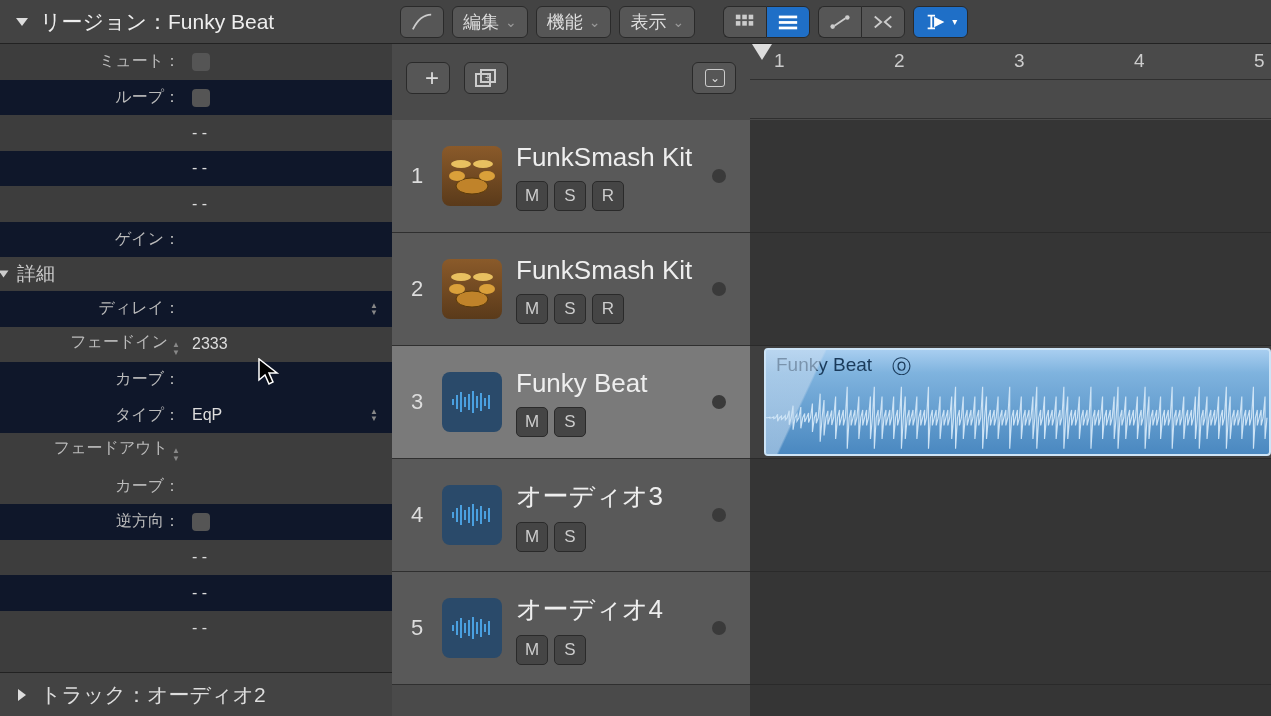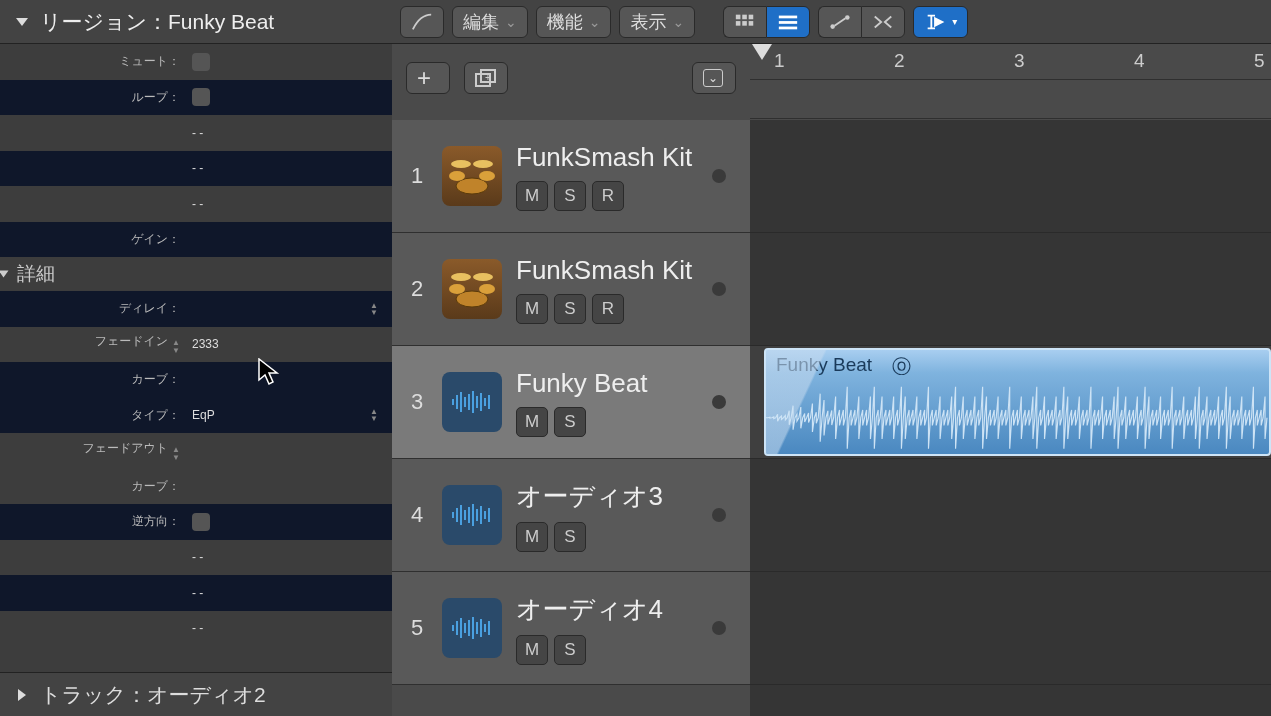--- a/index.html
+++ b/index.html
@@ -3,41 +3,41 @@
 <meta charset="utf-8">
 <style>
 * { box-sizing: border-box; margin: 0; padding: 0; font-family: "Hiragino Sans", "Helvetica Neue", Arial, sans-serif; }
 body { background: #333; width: 1271px; height: 716px; display: flex; overflow: hidden; }
 
 
 .inspector { width: 392px; height: 100%; background: #3d3d3d; display: flex; flex-direction: column; color: #ccc; }
 .insp-header { height: 44px; display: flex; align-items: center; padding-left: 18px; font-size: 21px; color: #eee; background: #434343; border-bottom: 1px solid #222;}
 .insp-header .tri { display:inline-block; width:0; height:0; border-left:8px solid #ddd; border-top:6px solid transparent; border-bottom:6px solid transparent; transform: rotate(90deg); margin-right:14px;}
 .insp-rows { flex: 1; overflow-y: auto; }
-.insp-row { height: 35.5px; display: flex; align-items: center; font-size: 12px; color: #bbb; }
+.insp-row { height: 35.5px; display: flex; align-items: center; font-size: 16px; color: #bbb; }
 .insp-row.alt { background: #0f172a; }
 .insp-label { width: 186px; text-align: right; padding-right: 6px; color:#bbb;}
 .insp-value { padding-left: 6px; color:#ddd; position:relative; flex:1;}
 .checkbox { width:18px; height:18px; border-radius:4px; background:#555; display:inline-block; vertical-align:middle;}
 .stepper { display:inline-flex; flex-direction:column; margin-left:4px; font-size:10px; color:#888; line-height:8px;}
 .stepper::before{content:"▲";font-size:8px;}
 .stepper::after{content:"▼";font-size:8px;}
 .dropdown-ind { position:absolute; right:14px; top:50%; transform:translateY(-50%); display:flex; flex-direction:column; color:#888; font-size:8px; line-height:7px;}
 .dropdown-ind::before{content:"▲";}
 .dropdown-ind::after{content:"▼";}
 .insp-section { display:flex; align-items:center; height:34px; font-size:19px; color:#ccc;}
 .insp-section .tri-s{ display:inline-block;width:0;height:0;border-left:7px solid #ccc;border-top:5px solid transparent;border-bottom:5px solid transparent;transform:rotate(90deg);margin-right:10px;}
 .insp-footer { height:44px; display:flex; align-items:center; padding-left:18px; font-size:21px; color:#ddd; background:#434343; border-top:1px solid #222;}
 .insp-footer .tri-r{display:inline-block;width:0;height:0;border-left:8px solid #ddd;border-top:6px solid transparent;border-bottom:6px solid transparent;margin-right:14px;}
 .cursor { position:absolute; left:258px; top:358px; font-size:26px; color:#000; pointer-events:none; z-index:50;}
 
 
 .main { flex:1; display:flex; flex-direction:column; background:#4a4a4a; }
 .toolbar { height:44px; background:#434343; border-bottom:1px solid #222; display:flex; align-items:center; padding:0 8px; gap:8px;}
-.tb-btn { height:32px; border-radius:6px; background:#565656; display:flex; align-items:center; justify-content:space-between; padding:0 10px; color:#ddd; font-size:18px; border:1px solid #2a2a2a; gap:6px; cursor:pointer;}
+.tb-btn { height:32px; border-radius:6px; background:#565656; display:flex; align-items:center; justify-content:flex-end; padding:0 10px; color:#ddd; font-size:18px; border:1px solid #2a2a2a; gap:6px; cursor:pointer;}
 .tb-btn.blue { background:#1f6fc7; color:#fff; }
 .tb-btn .chev::after{content:"⌄"; color:#999; font-size:14px;}
 .tb-group { display:flex; }
 .tb-group .tb-btn { border-radius:0; border-right:none;}
 .tb-group .tb-btn:first-child{border-top-left-radius:6px;border-bottom-left-radius:6px;}
 .tb-group .tb-btn:last-child{border-top-right-radius:6px;border-bottom-right-radius:6px;border-right:1px solid #2a2a2a;}
 .tb-icon { width:22px; height:20px; }
 
 
 .subheader { height:76px; display:flex; }

